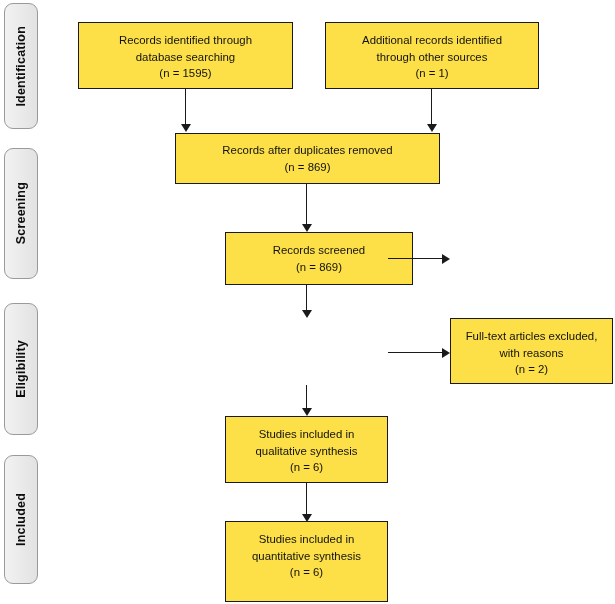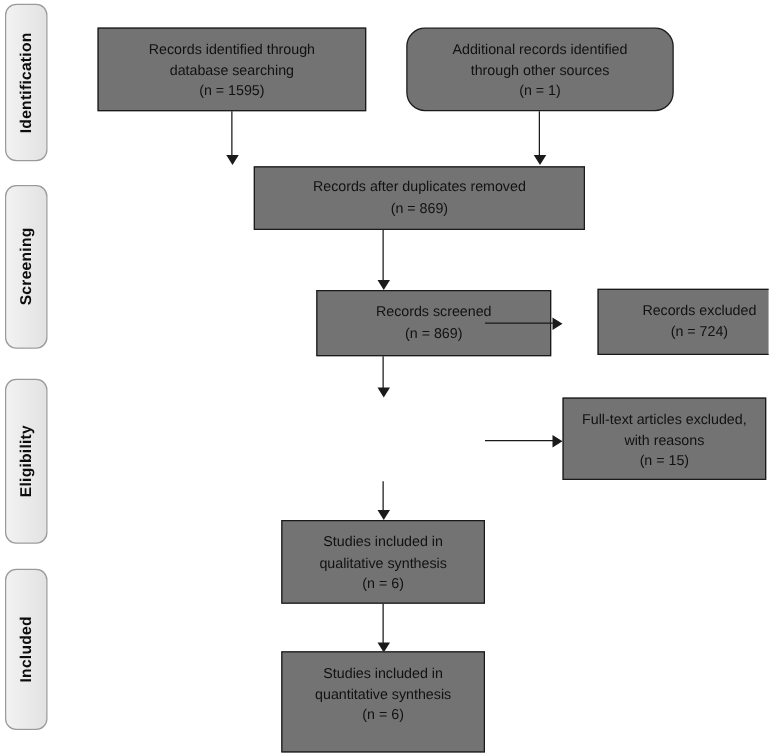--- a/index.html
+++ b/index.html
@@ -39,39 +39,38 @@
     letter-spacing: 0.2px;
     color: #0d0d0d;
     white-space: nowrap;
     line-height: 1;
   }
 
   
   .flow-box {
     position: absolute;
     box-sizing: border-box;
-    background: #737373;
+    background: #fde047;
     border: 1.6px solid #1a1a1a;
     display: flex;
     align-items: flex-start;
     justify-content: center;
     padding-top: 9px;
   }
   .flow-box .box-text {
     font-size: 11.4px;
     line-height: 16.5px;
     text-align: center;
     color: #111111;
     white-space: pre-line;
     padding: 0 6px;
   }
   .flow-box.center-text {
     align-items: center;
     padding-top: 0;
-    margin-left: 28px;
   }
 
   
   .conn {
     position: absolute;
     background: #1a1a1a;
   }
   .conn-v { width: 1.4px; }
   .conn-h { height: 1.4px; }
 
@@ -112,21 +111,21 @@
   <div class="stage-tab" style="left:4px; top:455px; width:34px; height:129px;">
     <span class="stage-label">Included</span>
   </div>
 
   <div class="flow-box" style="left:78px; top:22px; width:215px; height:67px;">
     <span class="box-text">Records identified through
 database searching
 (n = 1595)</span>
   </div>
 
-  <div class="flow-box" style="left:325px; top:22px; width:214px; height:67px;border-radius:15px;">
+  <div class="flow-box" style="left:325px; top:22px; width:214px; height:67px;">
     <span class="box-text">Additional records identified
 through other sources
 (n = 1)</span>
   </div>
 
   <div class="conn conn-v" style="left:185px; top:89px; height:36px;"></div>
   <div class="arrow-down" style="left:181px; top:124px;"></div>
 
   <div class="conn conn-v" style="left:431px; top:89px; height:36px;"></div>
   <div class="arrow-down" style="left:427px; top:124px;"></div>
@@ -137,36 +136,32 @@
   </div>
 
   <div class="conn conn-v" style="left:306px; top:184px; height:41px;"></div>
   <div class="arrow-down" style="left:302px; top:224px;"></div>
 
   <div class="flow-box center-text" style="left:225px; top:232px; width:188px; height:53px;">
     <span class="box-text">Records screened
 (n = 869)</span>
   </div>
 
-  <div class="flow-box center-text" style="left:450px; top:231px; width:163px; height:53px;">
-    <span class="box-text">Records excluded
-(n = 724)</span>
-  </div>
 
   <div class="conn conn-h" style="left:388px; top:258px; width:55px;"></div>
   <div class="arrow-right" style="left:442px; top:254px;"></div>
 
   <div class="conn conn-v" style="left:306px; top:285px; height:26px;"></div>
   <div class="arrow-down" style="left:302px; top:310px;"></div>
 
 
   <div class="flow-box" style="left:450px; top:318px; width:163px; height:66px;">
     <span class="box-text">Full-text articles excluded,
 with reasons
-(n = 15)</span>
+(n = 2)</span>
   </div>
 
   <div class="conn conn-h" style="left:388px; top:352px; width:55px;"></div>
   <div class="arrow-right" style="left:442px; top:348px;"></div>
 
   <div class="conn conn-v" style="left:306px; top:385px; height:24px;"></div>
   <div class="arrow-down" style="left:302px; top:408px;"></div>
 
   <div class="flow-box" style="left:225px; top:416px; width:163px; height:67px;">
     <span class="box-text">Studies included in

